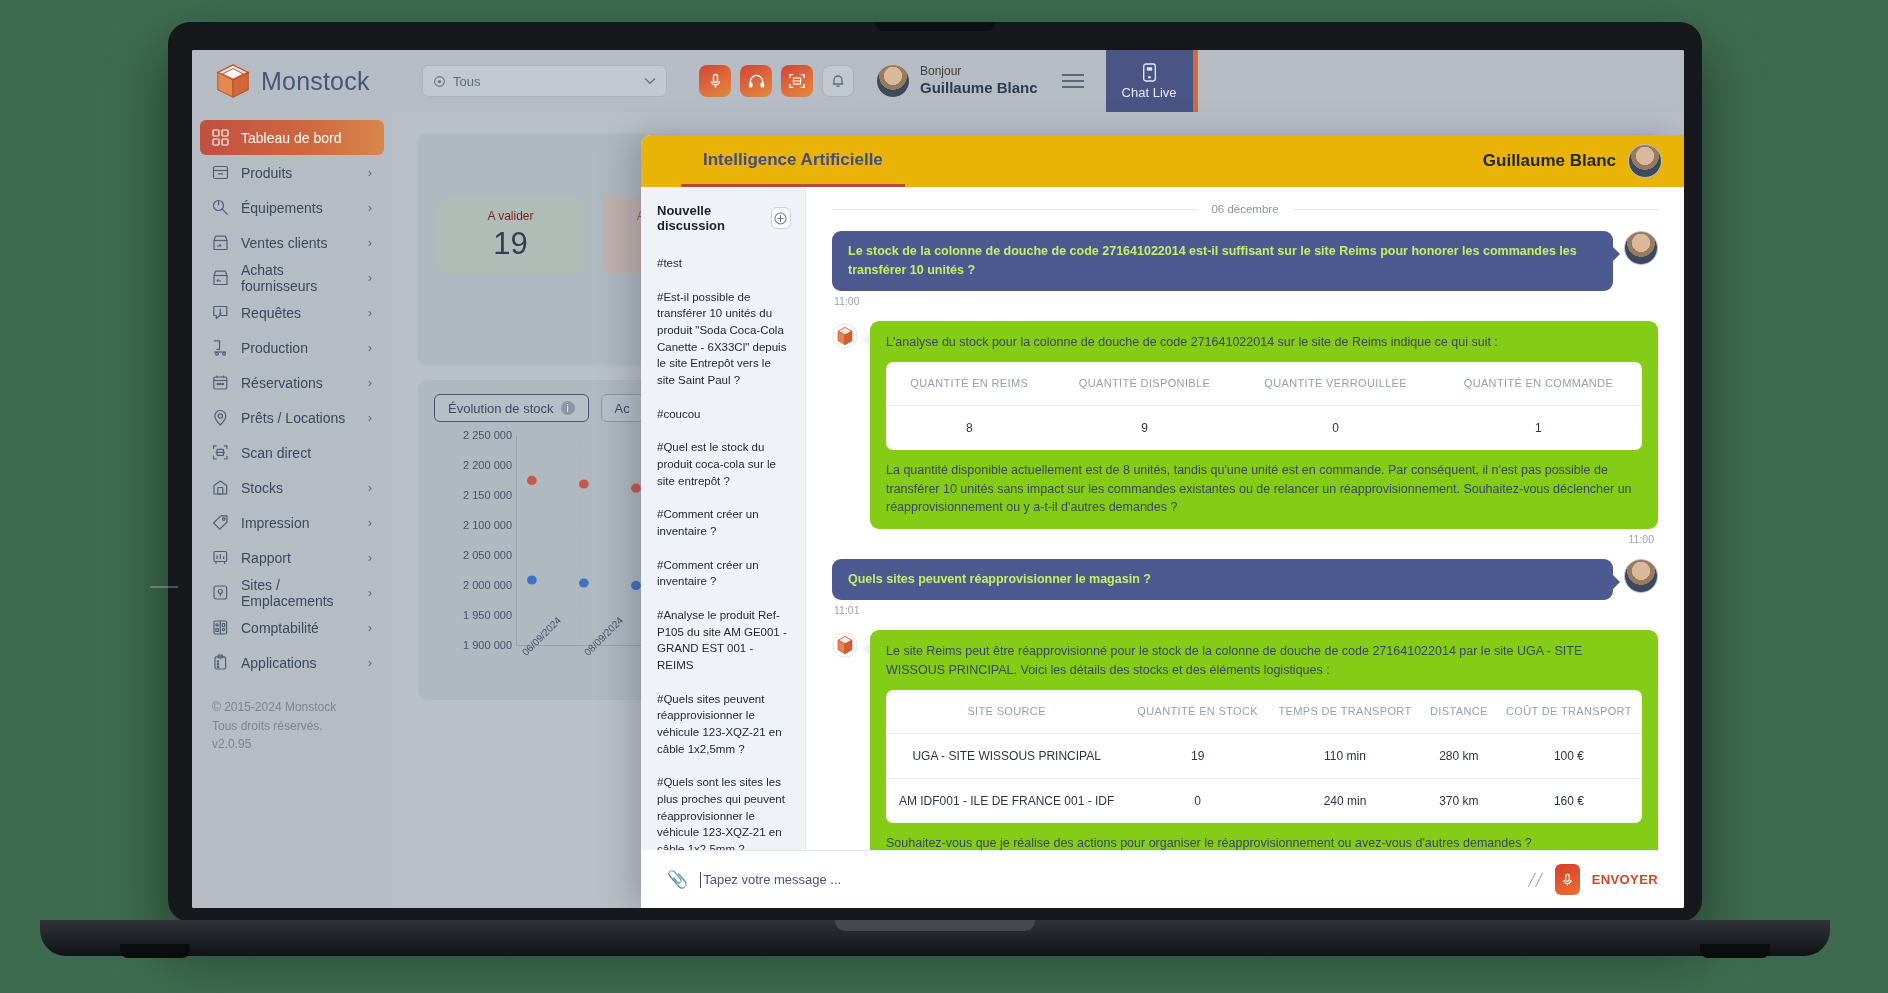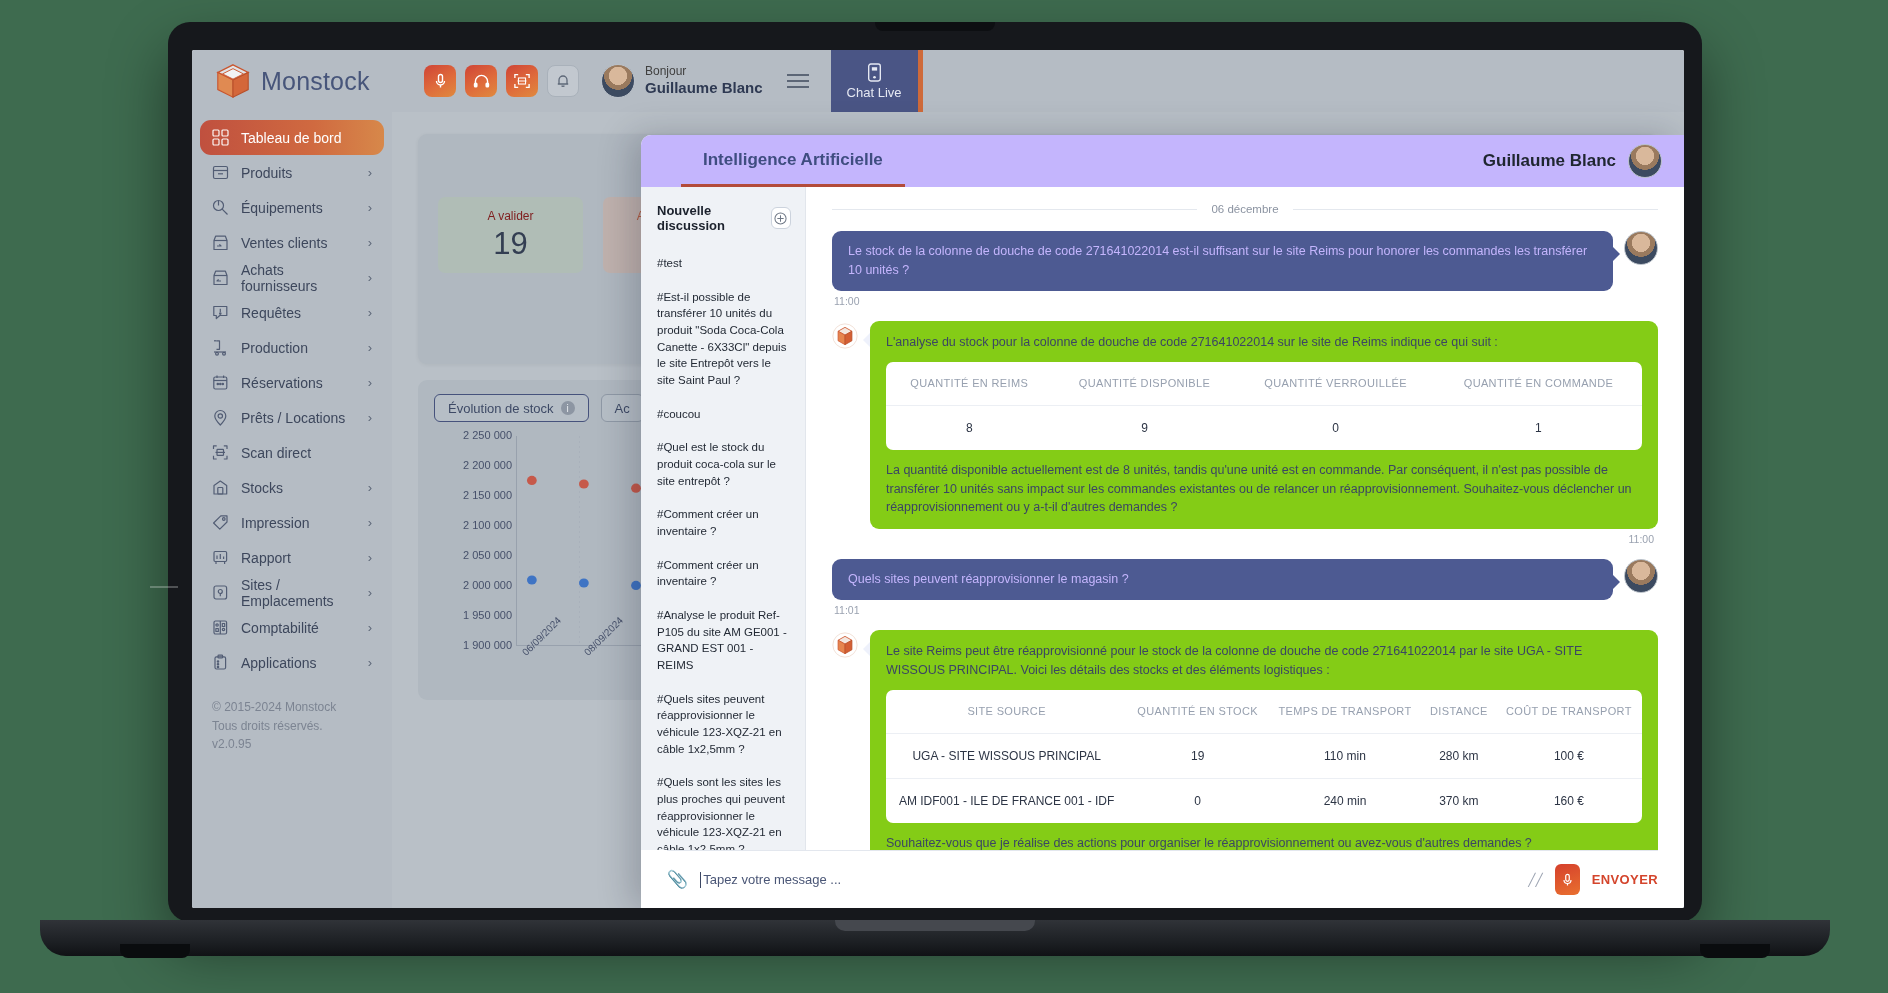--- a/index.html
+++ b/index.html
@@ -113,21 +113,21 @@
   .chatlive .cl-label { font-size: 13px; }
 
   
   .sidebar {
     position: absolute; left: 0; top: 62px; width: 200px; height: 796px;
     background: #b5bcc4; padding-top: 8px;
   }
   .side-item {
     height: 35px; margin: 0 8px; padding: 0 12px;
     display: flex; align-items: center; gap: 12px;
-    font-size: 14px; color: #3d475c; border-radius: 11px;
+    font-size: 14px; color: #3d475c; border-radius: 6px;
   }
   .side-item.active {
     background: linear-gradient(90deg,#c0503f 0%, #d06a40 62%, #d7884a 100%);
     color: #fff;
   }
   .side-item .si-label { flex: 1; }
   .side-item .chev { font-size: 13px; color: #5d6778; }
   .side-ico { width: 17px; height: 17px; flex: none; opacity: .95; }
   .side-foot {
     margin: 18px 0 0 20px; font-size: 12px; color: #7c8492; line-height: 1.55;
@@ -193,21 +193,21 @@
     position: absolute; left: 449px; top: 85px;
     width: 1043px; height: 773px;
     background: #fff;
     border-radius: 10px 0 0 0;
     box-shadow: -10px 0 34px rgba(20,24,40,.22);
     overflow: hidden;
     display: flex; flex-direction: column;
   }
   .modal-head {
     height: 52px; display: flex; align-items: center;
-    padding: 0 22px; flex: none; position: relative; background: #c4b5fd;
+    padding: 0 22px; flex: none; position: relative; background: #eab308;
   }
   .modal-tab {
     font-size: 17px; color: #3f4d80; font-weight: bold;
     height: 52px; display: flex; align-items: center; padding: 0 22px;
     border-bottom: 3px solid #b34b3a;
     margin-left: 18px;
   }
   .modal-head-spacer { flex: 1; }
   .modal-user { display: flex; align-items: center; gap: 12px; }
   .modal-user .mu-name { font-size: 17px; color: #1f2630; font-weight: bold; }
@@ -235,22 +235,22 @@
     padding: 10px 26px 0 26px; overflow: hidden; position: relative;
   }
   .date-sep {
     display: flex; align-items: center; gap: 14px; color: #8b93a1; font-size: 11.5px;
     margin: 6px 0 16px 0;
   }
   .date-sep:before, .date-sep:after { content: ""; flex: 1; height: 1px; background: #e4e8ee; }
 
   .row-user { display: flex; align-items: flex-start; gap: 11px; }
   .bubble-user {
-    flex: 1; background: #4d5a92; color: #c4b5fd; border-radius: 9px;
-    padding: 11px 16px; font-size: 12.5px; line-height: 1.5; position: relative;
+    flex: 1; background: #4d5a92; color: #bef264; border-radius: 9px;
+    padding: 11px 16px; font-size: 12.5px; line-height: 1.5; position: relative; font-weight: bold;
   }
   .bubble-user:after {
     content: ""; position: absolute; right: -7px; top: 16px;
     border: 7px solid transparent; border-left-color: #4d5a92; border-right: 0;
   }
   .time { font-size: 10.5px; color: #9aa2b0; margin: 4px 0 14px 2px; }
   .time.right { text-align: right; margin-right: 4px; }
 
   .row-ai { display: flex; align-items: flex-start; gap: 12px; }
   .ai-avatar { width: 26px; height: 26px; flex: none; margin-top: 2px; }
@@ -320,20 +320,30 @@
             <polygon points="20,3 36,11 20,19 4,11" fill="#e0e3e6" stroke="#c9562f" stroke-width="1.4"></polygon>
             <polygon points="4,11 20,19 20,37 4,29" fill="#e08a52" stroke="#c9562f" stroke-width="1.2"></polygon>
             <polygon points="36,11 20,19 20,37 36,29" fill="#d4673a" stroke="#b8512c" stroke-width="1.2"></polygon>
             <polygon points="20,7 31,12.5 20,18 9,12.5" fill="#f2f3f4" stroke="#c9562f" stroke-width="1"></polygon>
           </svg>
         </div>
         <div class="brand-name">Monstock</div>
       </div>
 
 
+      <div class="select-box">
+        <svg width="13" height="13" viewBox="0 0 16 16">
+          <circle cx="8" cy="8" r="6" fill="none" stroke="#6b7482" stroke-width="1.3"></circle>
+          <circle cx="8" cy="8" r="2" fill="#6b7482"></circle>
+        </svg>
+        <span class="sel-val">Tous</span>
+        <svg width="12" height="8" viewBox="0 0 12 8">
+          <polyline points="1,1.5 6,6.2 11,1.5" fill="none" stroke="#6b7482" stroke-width="1.4"></polyline>
+        </svg>
+      </div>
 
       <div class="icon-btns">
         <div class="sq-icon">
           <svg width="13" height="16" viewBox="0 0 12 16">
             <rect x="4" y="1.5" width="4" height="8" rx="2" fill="none" stroke="#fff" stroke-width="1.4"></rect>
             <path d="M2 8 a4 4 0 0 0 8 0" fill="none" stroke="#fff" stroke-width="1.4"></path>
             <line x1="6" y1="12" x2="6" y2="14.4" stroke="#fff" stroke-width="1.4"></line>
           </svg>
         </div>
         <div class="sq-icon">

